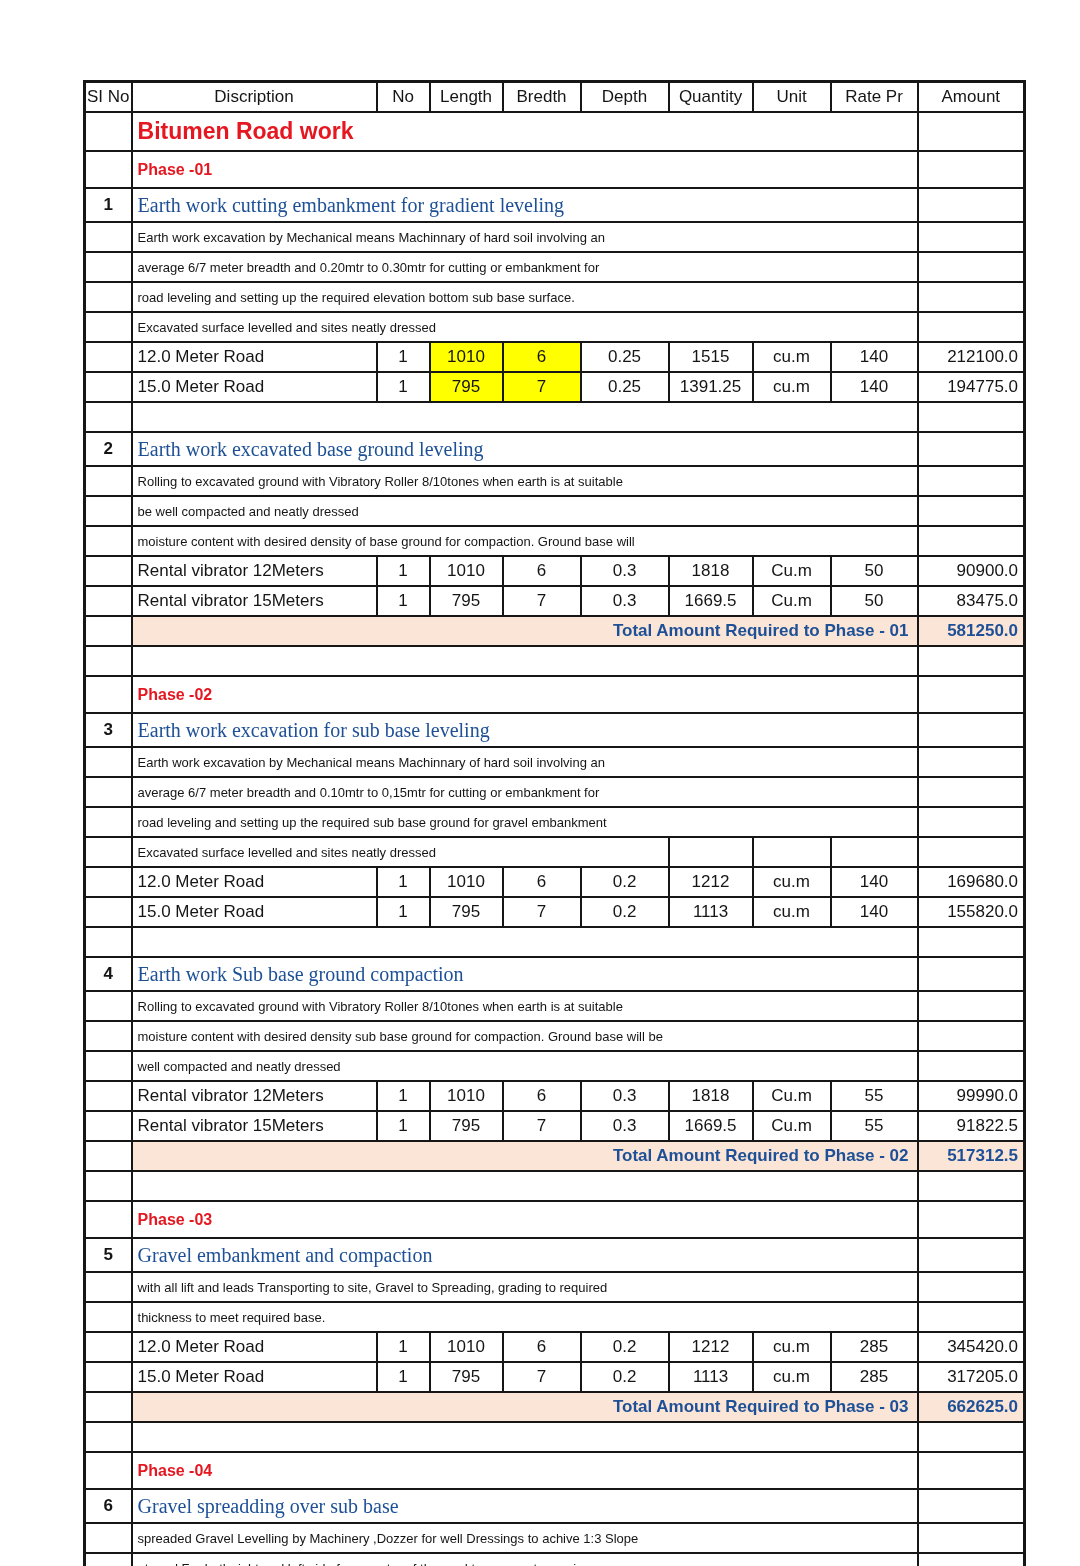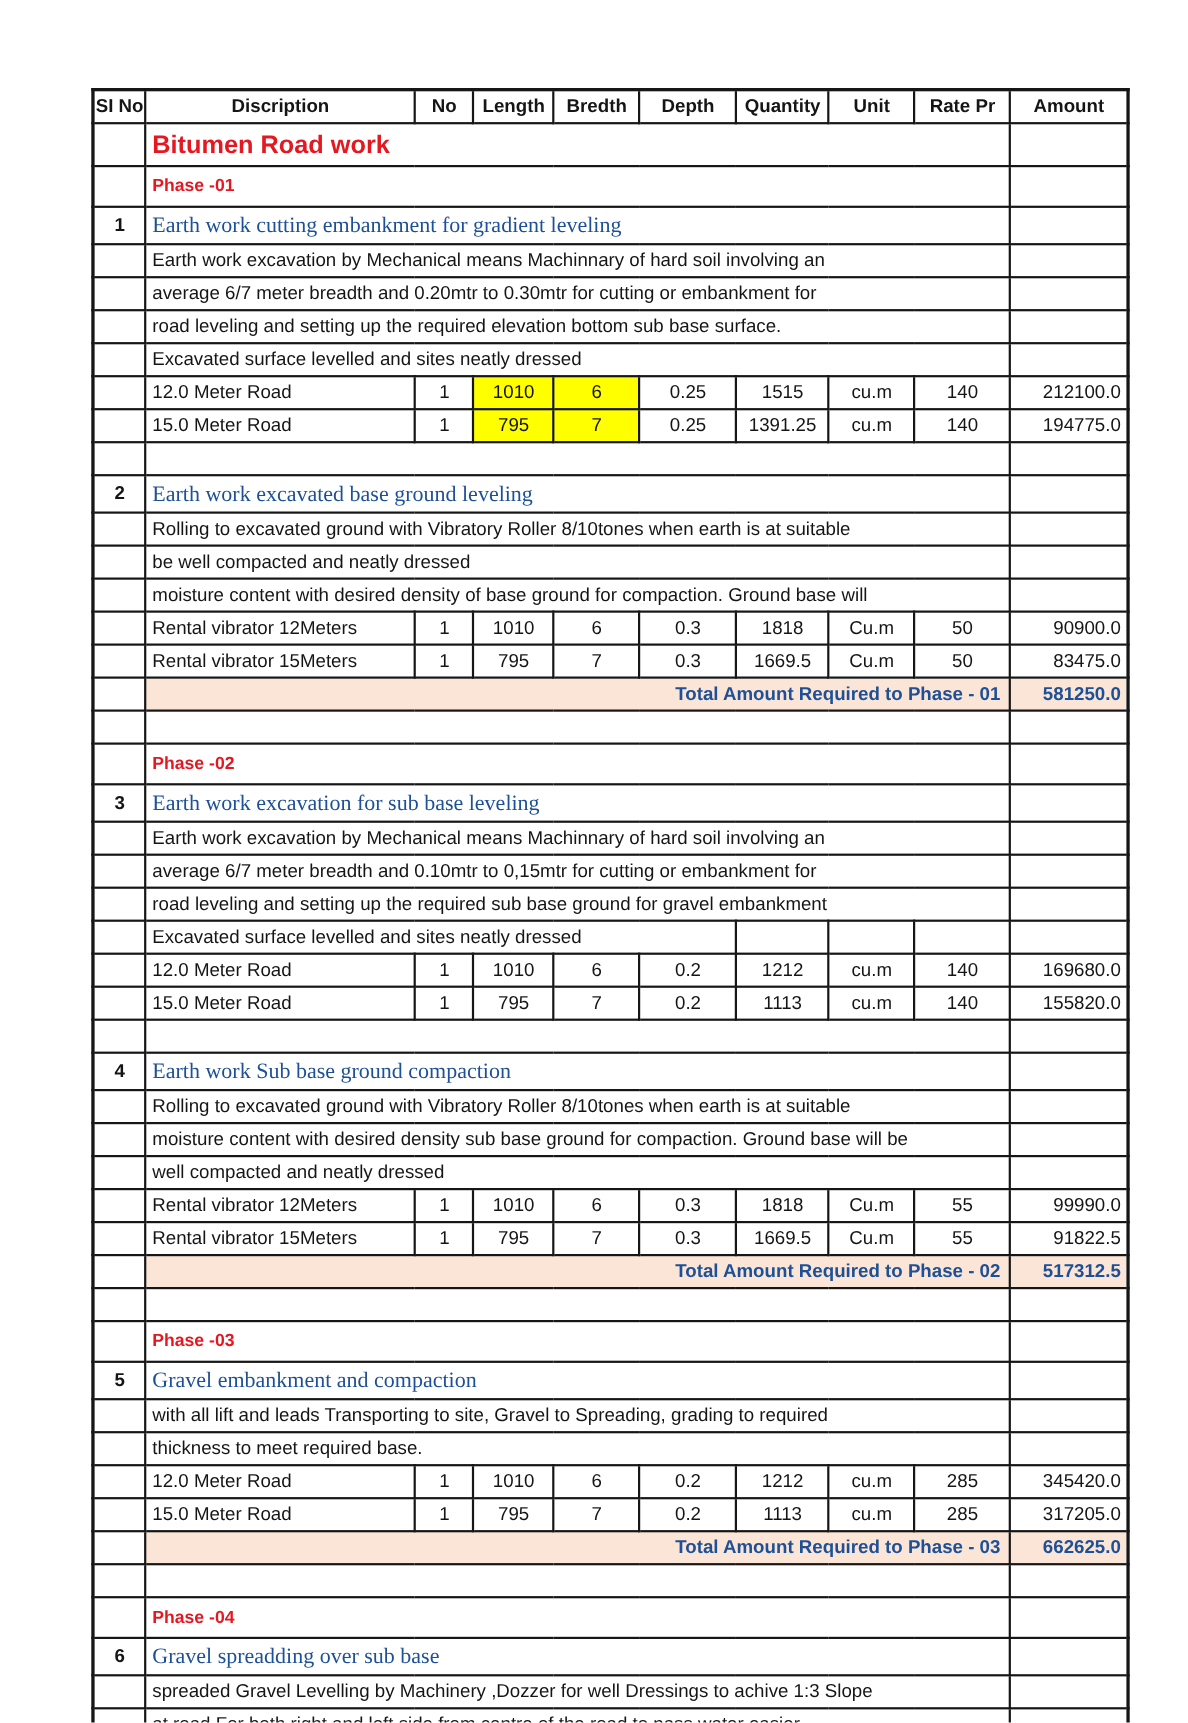--- a/index.html
+++ b/index.html
@@ -27,40 +27,40 @@
     border:2px solid var(--line);
     padding:0 5px;
     height:28px;
     font-size:17px;
     color:var(--ink);
     overflow:hidden;
     white-space:nowrap;
     vertical-align:middle;
     font-weight:400;
   }
-  th{text-align:center;font-weight:700;margin-left:38px;}
+  th{text-align:center;font-weight:400;margin-left:38px;}
   th.c-si{text-align:left;padding:0 1px;}
   
   td.c-si{text-align:center;padding:0 1px;}
   td.c-desc{text-align:left;margin-left:44px;}
   td.c-no,td.c-length,td.c-bredth,td.c-depth,td.c-quantity,td.c-unit,td.c-rate{text-align:center;}
   td.c-amt,td.c-amount{text-align:right;}
   td.c-span{text-align:left;}
   
   tr.r-title td{height:37px;}
   tr.r-title td.c-span{font-weight:700;font-size:23px;color:var(--red);}
   tr.r-phase td{height:35px;}
   tr.r-phase td.c-span{font-weight:700;font-size:16px;color:var(--red);}
   tr.r-section td{height:32px;}
   tr.r-section td.c-span{
     font-family:"Liberation Serif", serif;
     font-weight:400;font-size:20px;color:var(--blue);
   }
   tr.r-section td.c-si, tr.r-data td.c-si{font-weight:700;}
-  tr.r-desc td.c-span{font-size:17px;}
+  tr.r-desc td.c-span{font-size:13px;}
   tr.r-total td{
     background:var(--peach);
     color:var(--blue);
     font-weight:700;
     text-align:right;
   }
   tr.r-total td.c-si{background:#ffffff;}
   tr.r-total td.c-span{text-align:right;padding-right:8px;}
   tr.r-empty td{height:28px;}
   td.hl{background:var(--yellow);}

